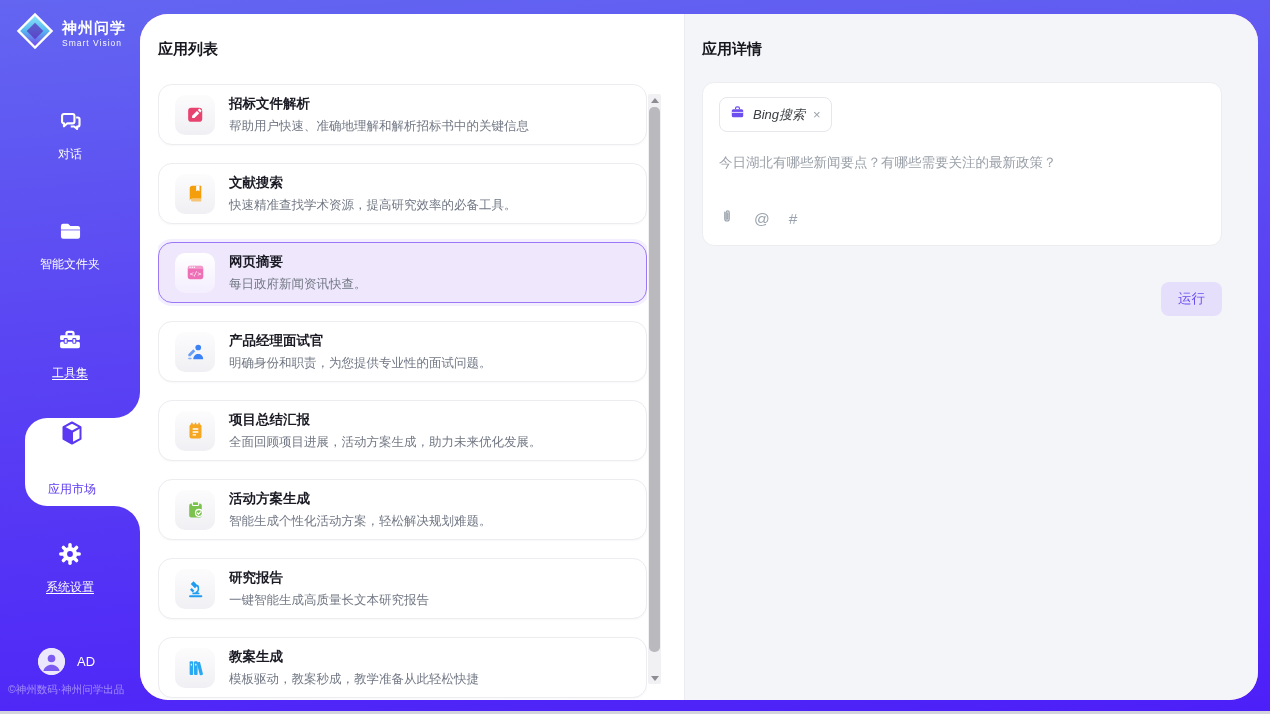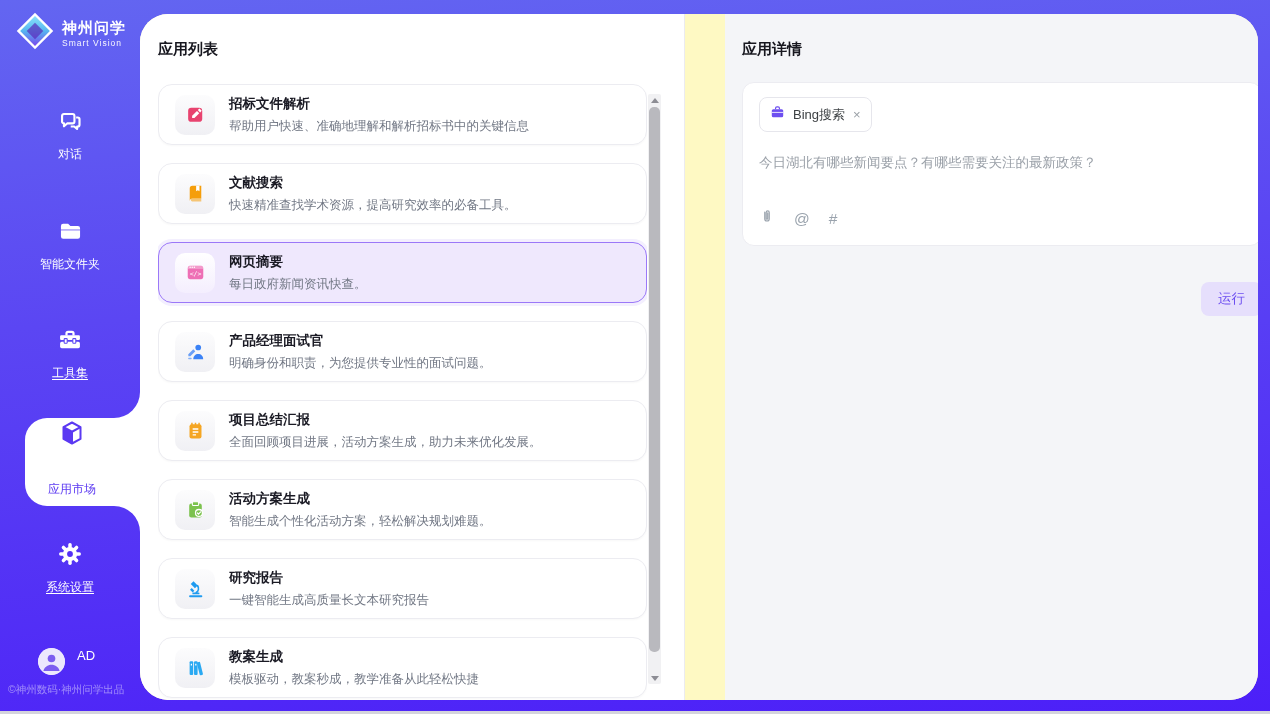--- a/index.html
+++ b/index.html
@@ -11,27 +11,27 @@
   .sidebar { position:absolute; left:0; top:0; width:140px; height:714px; color:#fff; z-index:5;padding-left:17px; }
   .logo { position:absolute; top:12px; left:16px; display:flex; align-items:center; gap:8px; }
   .logo-title { font-size:15px; font-weight:bold; letter-spacing:1px; }
   .logo-sub { font-size:8.5px; letter-spacing:1px; opacity:.95; }
   .nav-item { position:absolute; left:0; width:140px; display:flex; flex-direction:column; align-items:center; gap:7px; cursor:pointer; }
   .nav-label { font-size:12px; color:#fff; }
   .nav-label.underlined { text-decoration:underline; text-underline-offset:2px; }
   .tab-shape { position:absolute; left:25px; top:392px; width:115px; height:140px; z-index:6; }
   .tab-content { position:absolute; left:25px; top:418px; width:94px; height:80px; z-index:7; display:flex; flex-direction:column; align-items:center; justify-content:space-between; gap:5px; cursor:pointer; }
   .tab-content .nav-label { color:#5b39f2; }
-  .user-row { position:absolute; left:38px; top:648px; display:flex; gap:12px; }
+  .user-row { position:absolute; left:38px; top:648px; display:flex; align-items:center; gap:12px; }
   .avatar { width:27px; height:27px; border-radius:50%; overflow:hidden; background:#ece7fd; }
   .user-name { font-size:13px; color:#fff; }
   .sidebar-footer { position:absolute; left:8px; top:683px; font-size:10.5px; color:rgba(255,255,255,.45); white-space:nowrap; }
 
   
-  .content { position:absolute; left:140px; top:14px; right:12px; bottom:14px; border-radius:28px; overflow:hidden; display:flex; background:#fef9c3; z-index:4;gap:40px; }
+  .content { position:absolute; left:140px; top:14px; right:12px; bottom:14px; border-radius:28px; overflow:hidden; display:flex; background:#f9a8d4; z-index:4; }
   .list-panel { width:545px; background:#fff; position:relative; border-right:1px solid #ebebf0; }
   .panel-title { font-size:15px; font-weight:bold; color:#17171f; }
   .list-panel .panel-title { position:absolute; left:18px; top:26px; }
   .cards { position:absolute; left:18px; top:70px; width:489px; bottom:0; overflow:hidden; }
   .card { background:#fff; border:1px solid #ececf1; border-radius:14px; padding:11px 16px; display:flex; align-items:center; gap:14px; margin-bottom:18px; height:61px; cursor:pointer; box-shadow:0 1px 2px rgba(20,20,40,.03); }
   .card.active { background:#efe8fd; border:1.5px solid #9b78f8; box-shadow:0 0 0 3px rgba(155,120,248,.12); }
   .app-icon { width:40px; height:40px; border-radius:10px; background:linear-gradient(180deg,#fcfcfd,#f0f0f4); display:flex; align-items:center; justify-content:center; flex:none; }
   .card.active .app-icon { background:linear-gradient(180deg,#ffffff,#f4eefe); }
   .card-text { display:flex; flex-direction:column; gap:5px; min-width:0;justify-content:space-between; }
   .card-title { font-size:13.5px; font-weight:bold; color:#1a1a24; }
@@ -41,21 +41,21 @@
   .sb-up, .sb-down { position:absolute; left:0; width:13px; height:12px; display:flex; align-items:center; justify-content:center; cursor:pointer; }
   .sb-up { top:0; } .sb-down { bottom:0; }
   .tri-up { width:0; height:0; border-left:4px solid transparent; border-right:4px solid transparent; border-bottom:5px solid #8d8d94; }
   .tri-down { width:0; height:0; border-left:4px solid transparent; border-right:4px solid transparent; border-top:5px solid #8d8d94; }
   .sb-thumb { position:absolute; left:1px; top:13px; width:11px; height:545px; background:#b9b9bE; border-radius:5px; cursor:pointer; }
 
   .detail-panel { flex:1; background:#f4f5f8; position:relative; }
   .detail-panel .panel-title { position:absolute; left:17px; top:26px; }
   .detail-card { position:absolute; left:17px; top:68px; width:520px; height:164px; background:#fff; border:1px solid #ececf1; border-radius:12px; padding:14px 16px; }
   .tool-tag { display:inline-flex; align-items:center; gap:8px; border:1px solid #e6e6ec; border-radius:8px; padding:7px 10px; background:#fff; cursor:default; }
-  .tool-tag-label { font-size:13px; color:#3c4043; }
+  .tool-tag-label { font-size:13px; color:#3c4043;font-style:italic; }
   .tag-close { font-size:13px; color:#9aa0a6; cursor:pointer; line-height:1; }
   .query-text { margin-top:22px; font-size:13.5px; color:#9aa0a8; }
   .attach-row { position:absolute; left:16px; bottom:16px; display:flex; align-items:center; gap:19px; color:#9aa3ad; }
   .attach-glyph { font-size:15.5px; color:#9aa3ad; cursor:pointer; }
   .run-row { position:absolute; left:17px; top:268px; width:520px; display:flex; justify-content:flex-end; }
   .run-button { background:#e6dffc; color:#6d4ef0; font-size:13.5px; padding:8px 17px; border:none; border-radius:8px; cursor:pointer; }
 </style>
 </head>
 <body>
 

